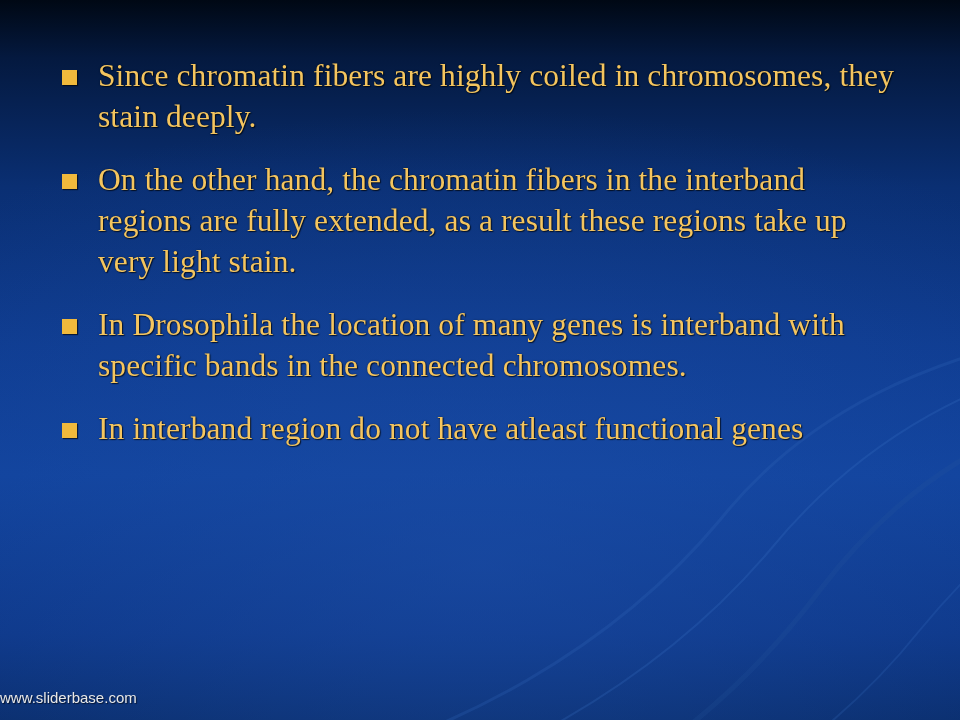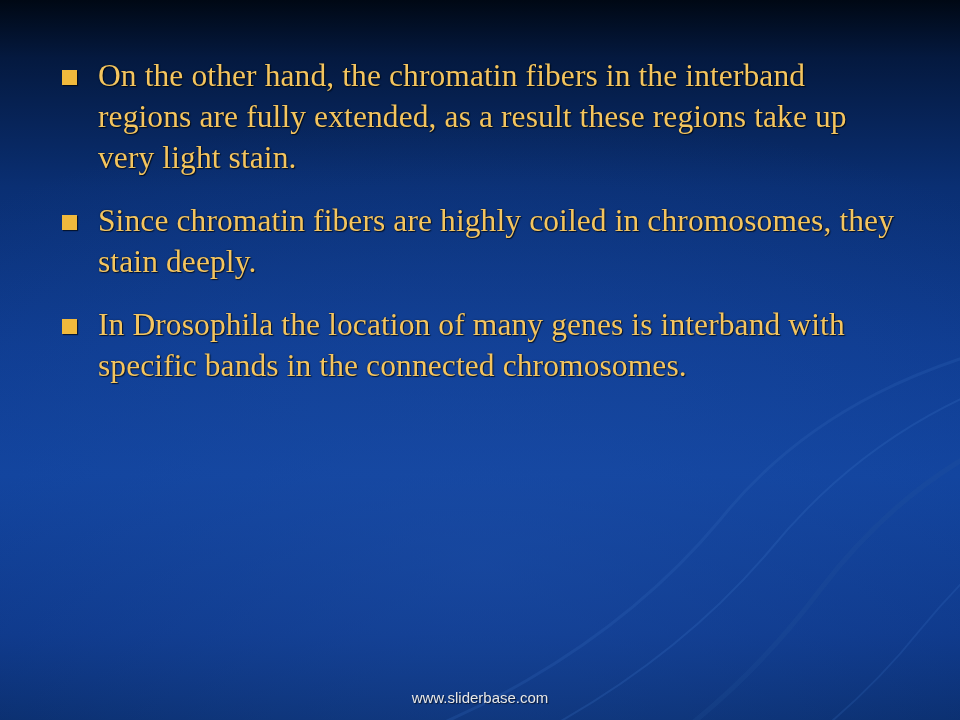--- a/index.html
+++ b/index.html
@@ -61,21 +61,21 @@
     width: 15px;
     height: 15px;
     background: #f0b93c;
     box-shadow: 1px 1px 1px rgba(0,0,0,0.6);
   }
   .footer {
     position: absolute;
     left: 0;
     bottom: 14px;
     width: 960px;
-    text-align: center;
+    text-align: left;
     color: #e8e8e8;
     font-family: "Liberation Sans", sans-serif;
     font-size: 15px;
     text-shadow: 1px 1px 1px rgba(0,0,0,0.6);
   }
 </style>
 </head>
 <body>
 
 <div class="slide">
@@ -84,27 +84,31 @@
     <path d="M-40,470 C160,430 320,330 420,210 C500,110 620,40 830,10" fill="none" stroke="#2f63b5" stroke-width="3" opacity="0.5"></path>
     <path d="M-40,520 C180,480 360,370 470,240 C560,130 680,60 840,35" fill="none" stroke="#3a70c4" stroke-width="2" opacity="0.45"></path>
     <path d="M120,560 C300,500 430,400 520,280 C600,175 700,110 840,85" fill="none" stroke="#28589f" stroke-width="5" opacity="0.35"></path>
     <path d="M260,560 C420,510 540,420 620,320 C690,235 760,180 850,150" fill="none" stroke="#3f79cc" stroke-width="2" opacity="0.35"></path>
   </svg>
 
   <div class="content">
     <ul class="bullets">
       <li>
         <span class="sq"></span>
+        <span>Since chromatin fibers are highly coiled in chromosomes, they stain deeply.</span>
+      </li>
+      <li>
+        <span class="sq"></span>
         <span>On the other hand, the chromatin fibers in the interband regions are fully extended, as a result these regions take up very light stain.</span>
       </li>
       <li>
         <span class="sq"></span>
-        <span>Since chromatin fibers are highly coiled in chromosomes, they stain deeply.</span>
+        <span>In Drosophila the location of many genes is interband with specific bands in the connected chromosomes.</span>
       </li>
       <li>
         <span class="sq"></span>
-        <span>In Drosophila the location of many genes is interband with specific bands in the connected chromosomes.</span>
+        <span>In interband region do not have atleast functional genes</span>
       </li>
     </ul>
   </div>
 
   <div class="footer">www.sliderbase.com</div>
 </div>
 
 </body></html>

